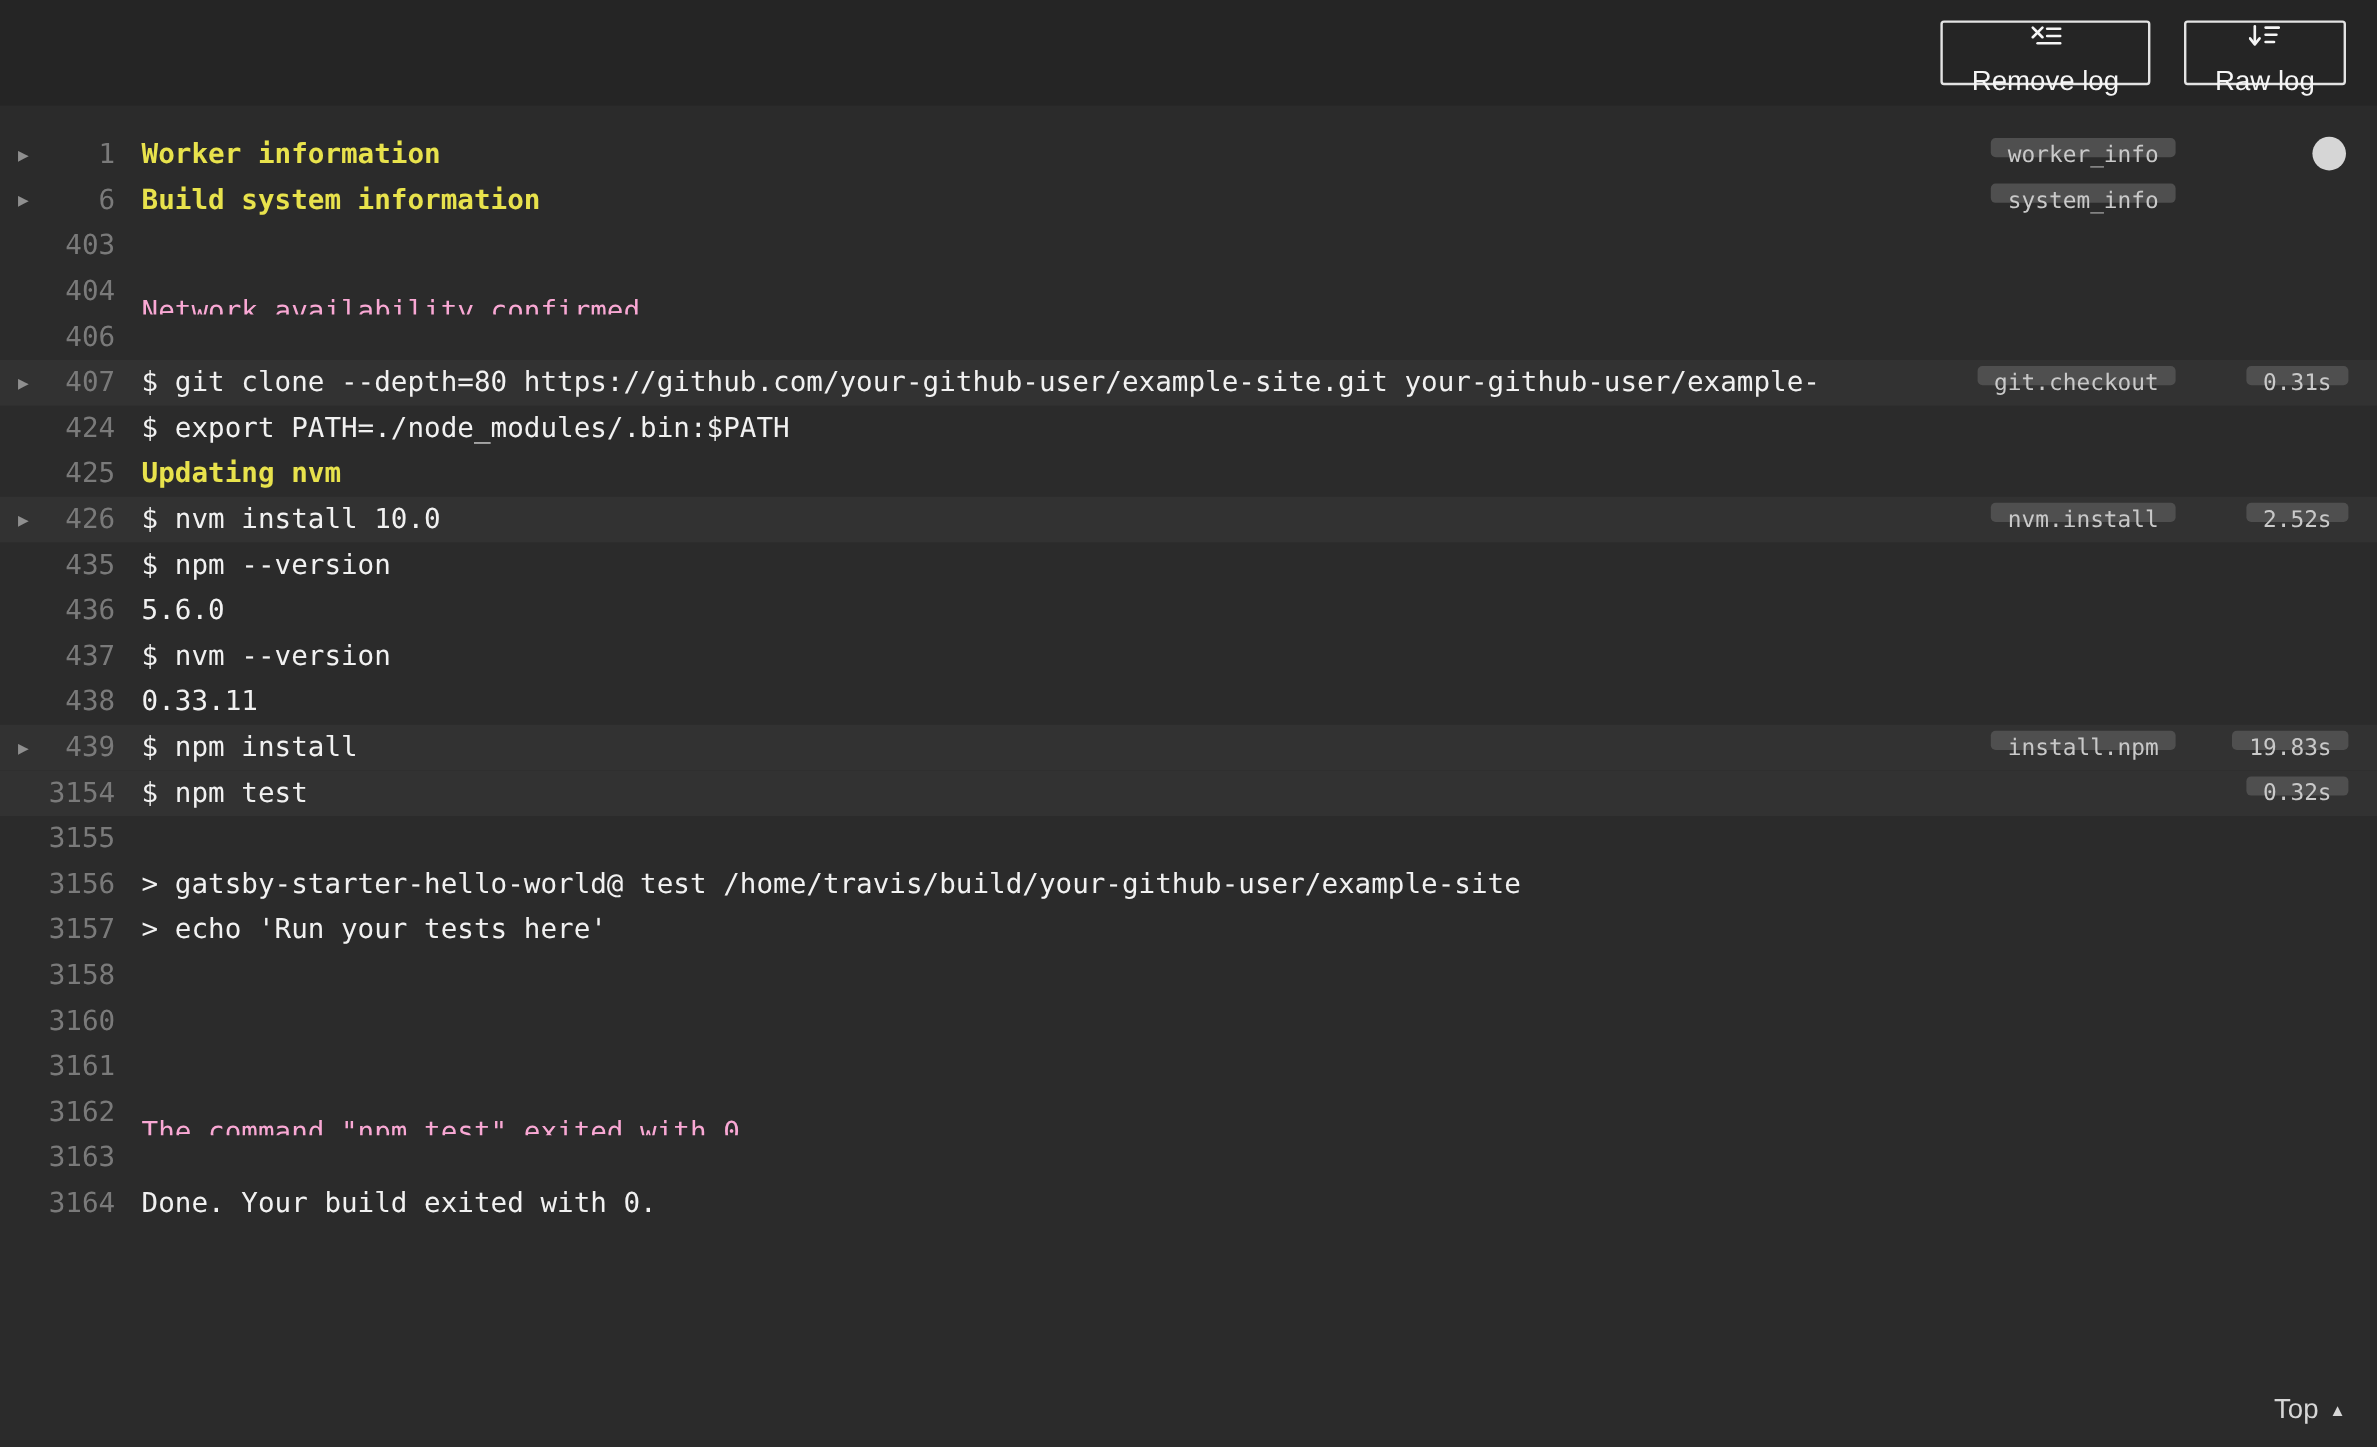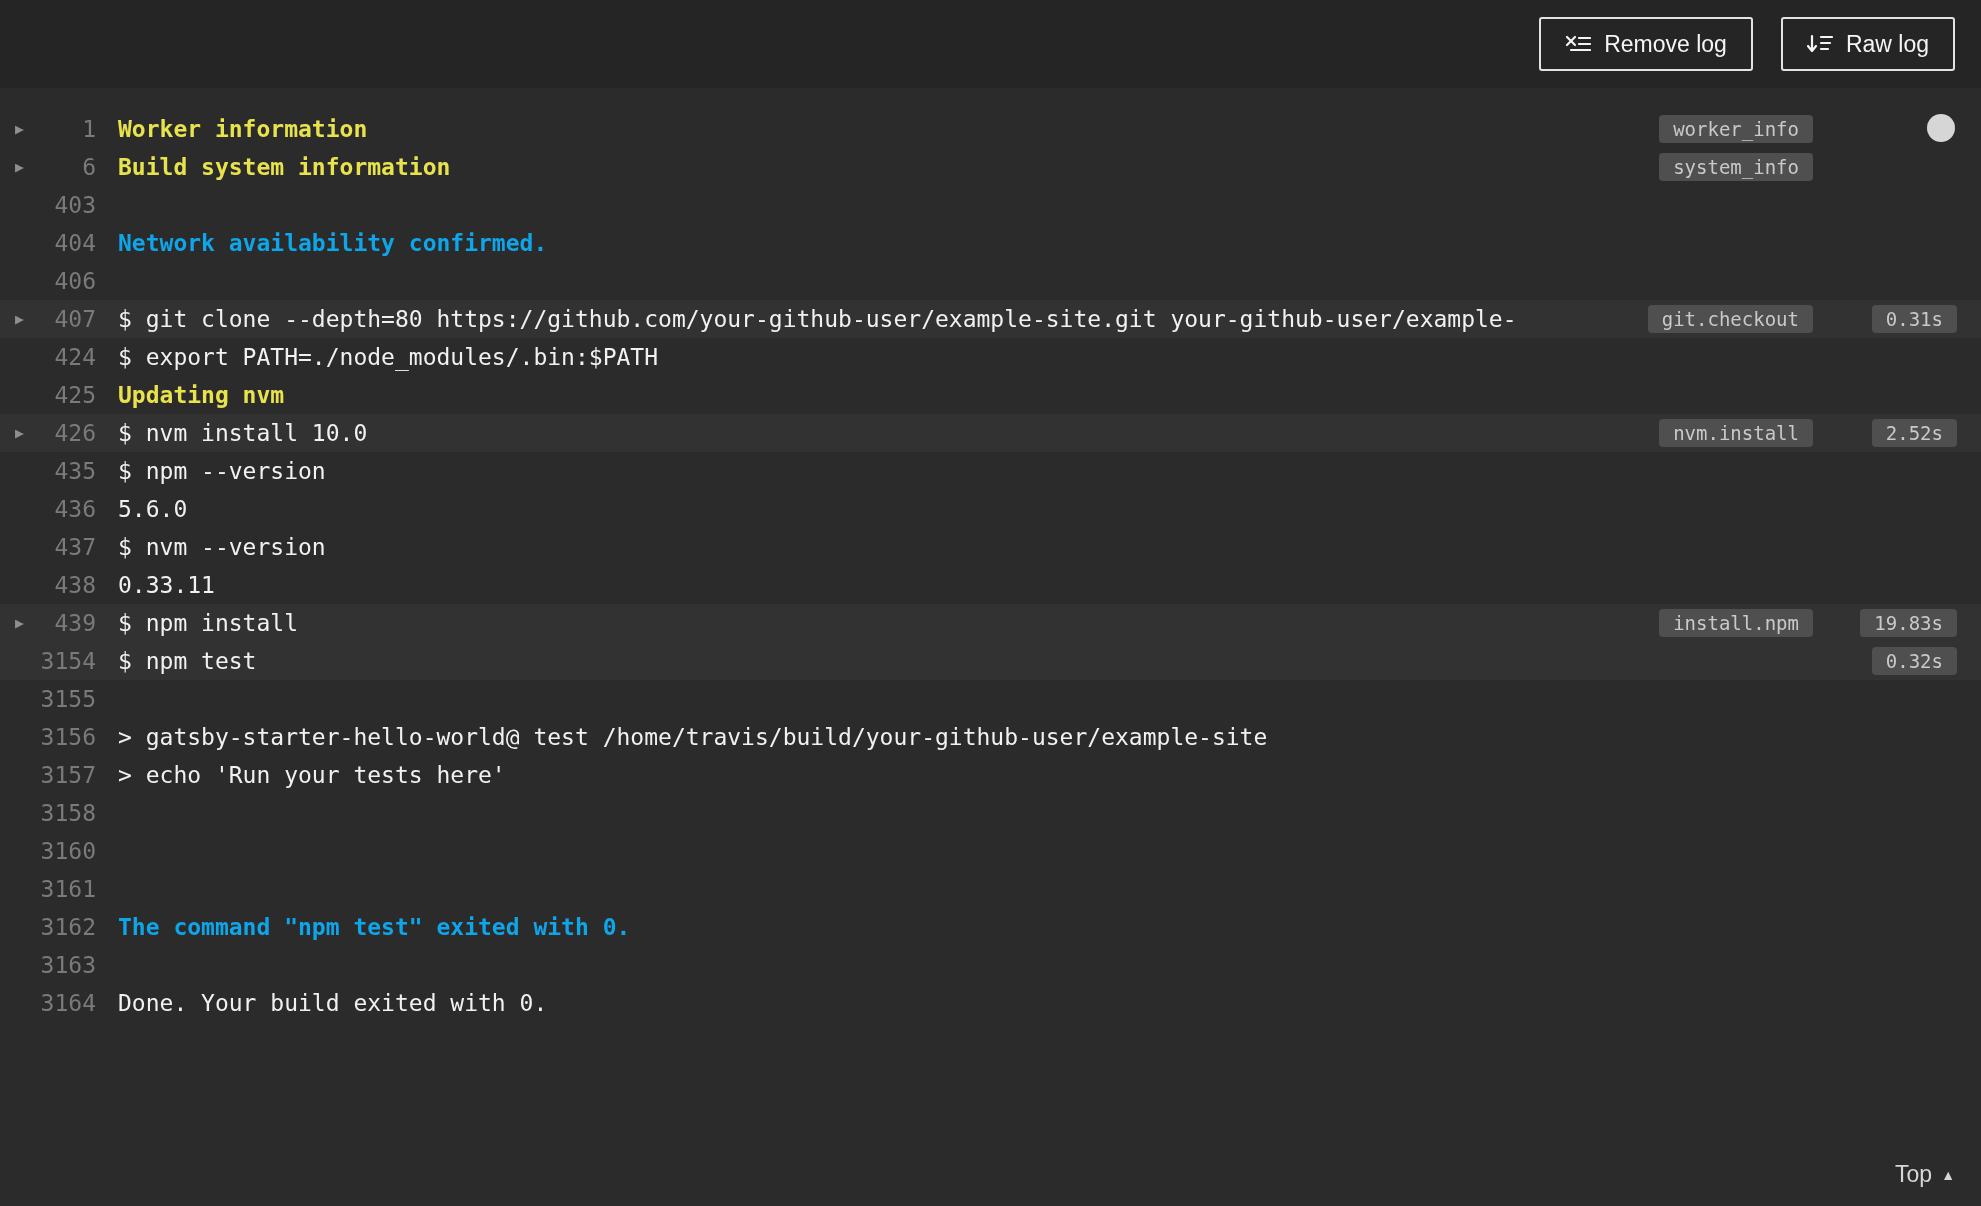--- a/index.html
+++ b/index.html
@@ -28,20 +28,21 @@
     gap:13px;
     height:54px;
     padding:0 24px;
     background:transparent;
     border:2px solid #e3e3e3;
     border-radius:3px;
     color:#f5f5f5;
     font-family:"Liberation Sans", sans-serif;
     font-size:23px;
     cursor:pointer;
+    flex-direction:column;
   }
   .btn svg { display:block; }
 
   
   .log { padding-top:22px; }
   .row {
     position:relative;
     height:38px;
     line-height:38px;
     font-size:23px;
@@ -60,25 +61,25 @@
     position:absolute; left:0; top:0;
     width:96px; text-align:right;
     color:#7a7a7a; text-decoration:none;
     cursor:pointer; z-index:3;
   }
   .text {
     position:absolute; left:118px; top:0;
     color:#f1f1f1; z-index:1;
   }
   .text.yellow { color:#e8e24c; font-weight:bold; }
-  .text.green  { color:#0ea5e9; font-weight:bold; }
+  .text.green  { color:#f9a8d4; font-weight:normal;margin-top:17px; }
 
   .badge {
     position:absolute; top:5px;
-    height:28px; line-height:28px;
+    height:16px; line-height:28px;
     padding:0 14px;
     border-radius:4px;
     background:#4f4f4f;
     color:#c9c9c9;
     font-size:19px;
     z-index:2;
   }
   .badge.name { right:168px; }
   .badge.dur  { right:24px; }
 

